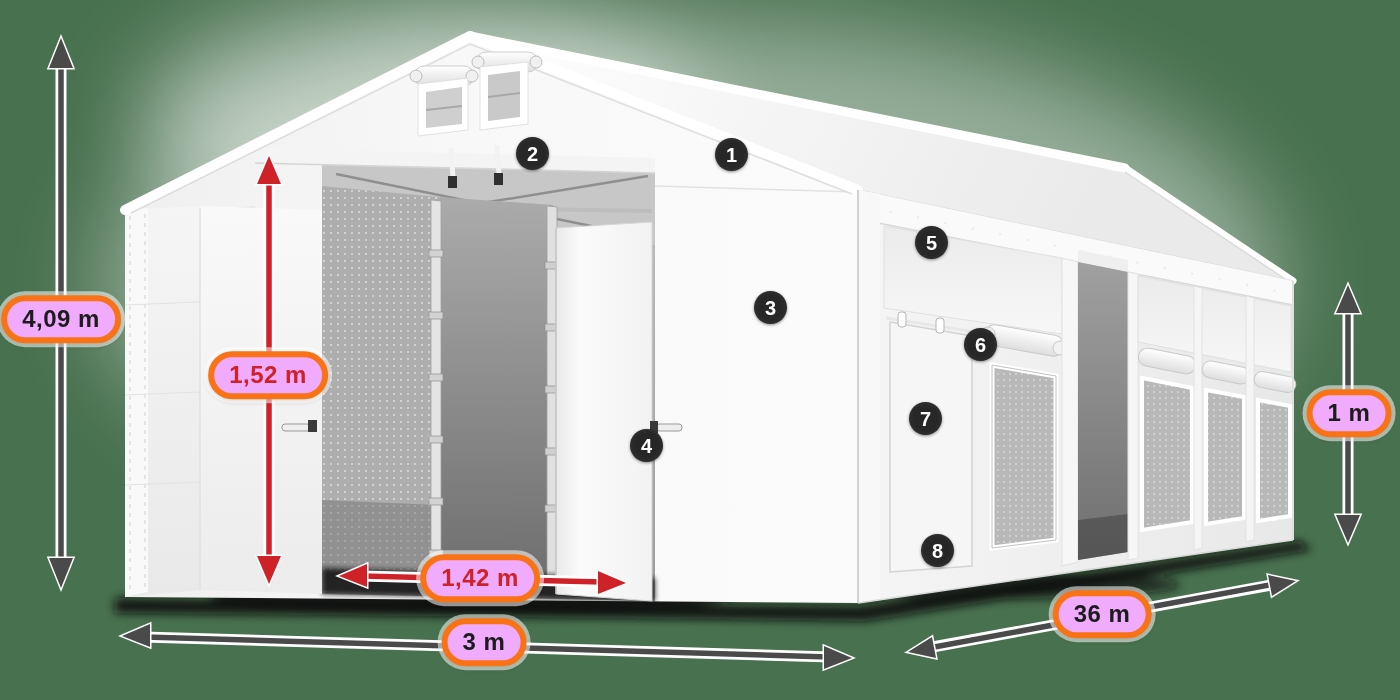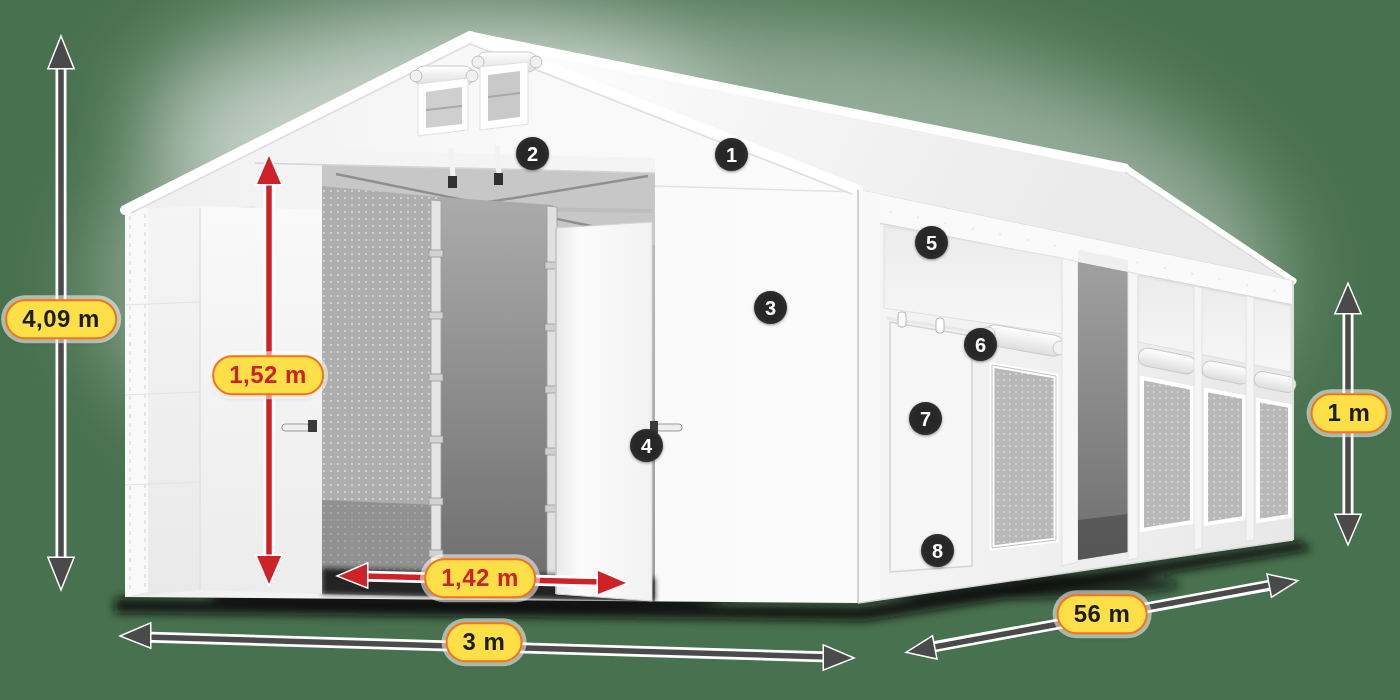--- a/index.html
+++ b/index.html
@@ -4,21 +4,21 @@
 <style>
   html,body{margin:0;padding:0;background:#48714f;}
   .stage{
     position:relative;width:1400px;height:700px;overflow:hidden;
     background:#48714f;
     font-family:"Liberation Sans",sans-serif;
   }
   .stage svg{position:absolute;left:0;top:0;}
   .dim-label{
     position:absolute;transform:translate(-50%,-50%);
-    background:#fde047;border:2px solid #f97316;border-radius:24px;
+    background:#f0abfc;border:6px solid #f97316;border-radius:24px;
     padding:4px 15px;font-weight:bold;font-size:24px;color:#1c1c1c;
     letter-spacing:.5px;white-space:nowrap;line-height:1.15;
     box-shadow:0 0 0 4px rgba(255,255,255,.55),0 2px 5px rgba(0,0,0,.25);
     z-index:5;
   }
   .dim-label.red{color:#cf2128;}
   .marker{
     position:absolute;width:33px;height:33px;border-radius:50%;
     background:#272727;color:#fff;display:flex;align-items:center;justify-content:center;
     font-weight:bold;font-size:20px;line-height:1;
@@ -304,21 +304,21 @@
     <line x1="1348" y1="307" x2="1348" y2="521" stroke="#4a4a4a" stroke-width="5.5"></line>
     <polygon points="1348,285 1336,313 1360,313" fill="#4a4a4a" stroke="#ffffff" stroke-width="3" style="paint-order:stroke"></polygon>
     <polygon points="1348,543 1336,515 1360,515" fill="#4a4a4a" stroke="#ffffff" stroke-width="3" style="paint-order:stroke"></polygon>
   </g>
 </svg>
 
 <div class="dim-label" style="left:61px;top:319px">4,09 m</div>
 <div class="dim-label red" style="left:268px;top:375px">1,52 m</div>
 <div class="dim-label red" style="left:480px;top:578px">1,42 m</div>
 <div class="dim-label" style="left:484px;top:642px">3 m</div>
-<div class="dim-label" style="left:1102px;top:614px">56 m</div>
+<div class="dim-label" style="left:1102px;top:614px">36 m</div>
 <div class="dim-label" style="left:1349px;top:413px">1 m</div>
 
 <div class="marker" style="left:715px;top:138px">
       <span>1</span>
     </div>
 <div class="marker" style="left:516px;top:137px">
       <span>2</span>
     </div>
 <div class="marker" style="left:754px;top:291px">
       <span>3</span>

